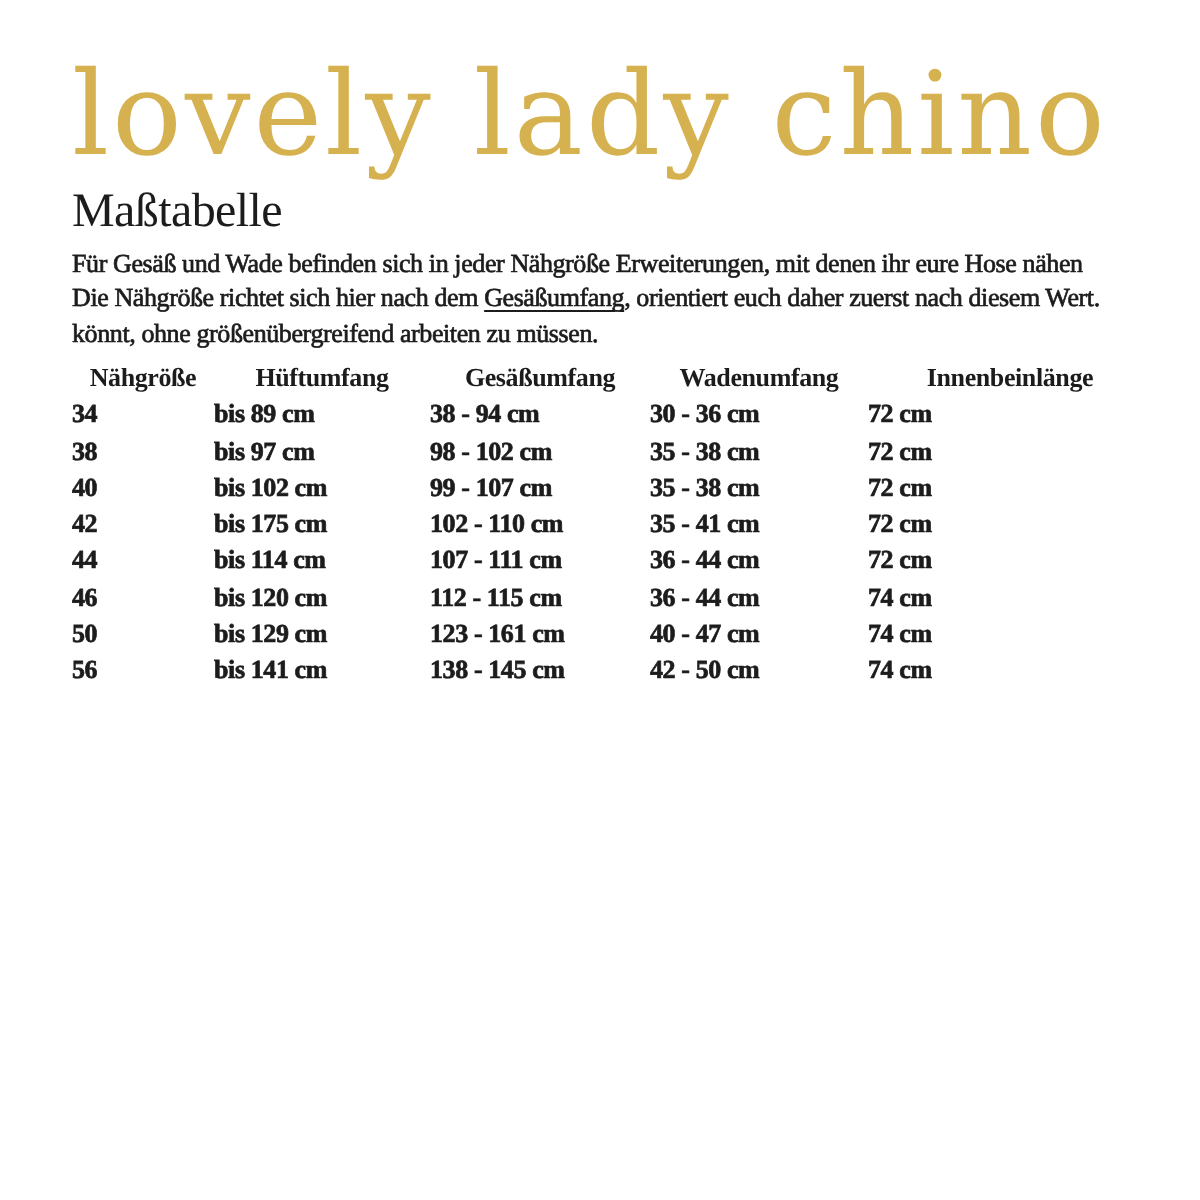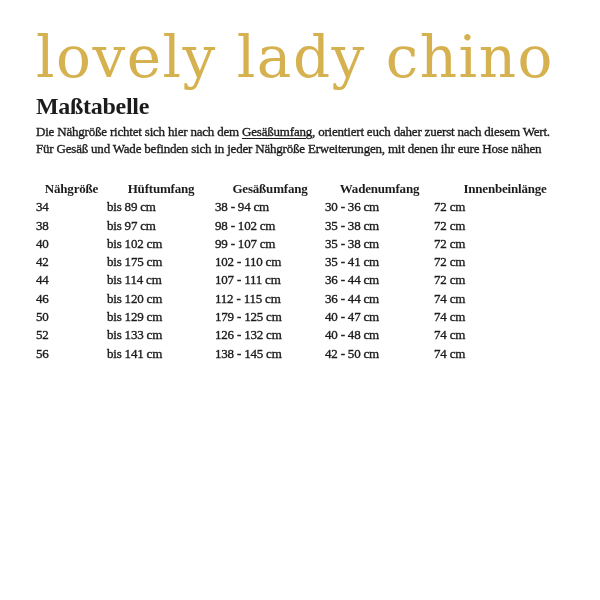--- a/index.html
+++ b/index.html
@@ -25,21 +25,21 @@
     letter-spacing: 1.5px;
     color: var(--accent-gold, #d6b14f);
     white-space: nowrap;
   }
   .section-title {
     position: absolute;
     left: 36px; top: 94px;
     font-family: "Liberation Serif", serif;
     font-size: 24px;
     line-height: 1;
-    font-weight: bold;
+    font-weight: normal;
     letter-spacing: -0.3px;
     color: var(--text-color, #1c1c1c);
     white-space: nowrap;
   }
   .intro {
     position: absolute;
     left: 36px; top: 123px;
     font-size: 13px;
     line-height: 17.3px;
     letter-spacing: -0.2px;
@@ -67,37 +67,38 @@
     height: 18.3px;
     white-space: nowrap;
     overflow: visible;
     letter-spacing: -0.2px;
   }
   table.size-table th {
     font-weight: bold;
     text-align: center;
   }
   table.size-table td {
-    font-weight: normal;
+    font-weight: bold;
     margin-left: 42px;
     -webkit-text-stroke: 0.35px currentColor;
   }
 </style>
 </head>
 <body style="--accent-gold: #d6b14f; --text-color: #1c1c1c;">
 
 <div class="page">
 
   <div class="brand-title">lovely lady chino</div>
 
   <div class="section-title">Maßtabelle</div>
 
   <div class="intro">
+    <div>Für Gesäß und Wade befinden sich in jeder Nähgröße Erweiterungen, mit denen ihr eure Hose nähen</div>
     <div><span>Die Nähgröße richtet sich hier nach dem </span><span class="u">Gesäßumfang</span><span>, orientiert euch daher zuerst nach diesem Wert.</span></div>
-    <div>Für Gesäß und Wade befinden sich in jeder Nähgröße Erweiterungen, mit denen ihr eure Hose nähen</div>
+    <div>könnt, ohne größenübergreifend arbeiten zu müssen.</div>
   </div>
 
   <table class="size-table">
     <colgroup>
       <col style="width:71px">
       <col style="width:108px">
       <col style="width:110px">
       <col style="width:109px">
       <col style="width:142px">
     </colgroup>
@@ -149,29 +150,22 @@
         <tr>
           <td>46</td>
           <td>bis 120 cm</td>
           <td>112 - 115 cm</td>
           <td>36 - 44 cm</td>
           <td>74 cm</td>
         </tr>
         <tr>
           <td>50</td>
           <td>bis 129 cm</td>
-          <td>179 - 125 cm</td>
+          <td>123 - 161 cm</td>
           <td>40 - 47 cm</td>
-          <td>74 cm</td>
-        </tr>
-        <tr>
-          <td>52</td>
-          <td>bis 133 cm</td>
-          <td>126 - 132 cm</td>
-          <td>40 - 48 cm</td>
           <td>74 cm</td>
         </tr>
         <tr>
           <td>56</td>
           <td>bis 141 cm</td>
           <td>138 - 145 cm</td>
           <td>42 - 50 cm</td>
           <td>74 cm</td>
         </tr>
       </tbody>

